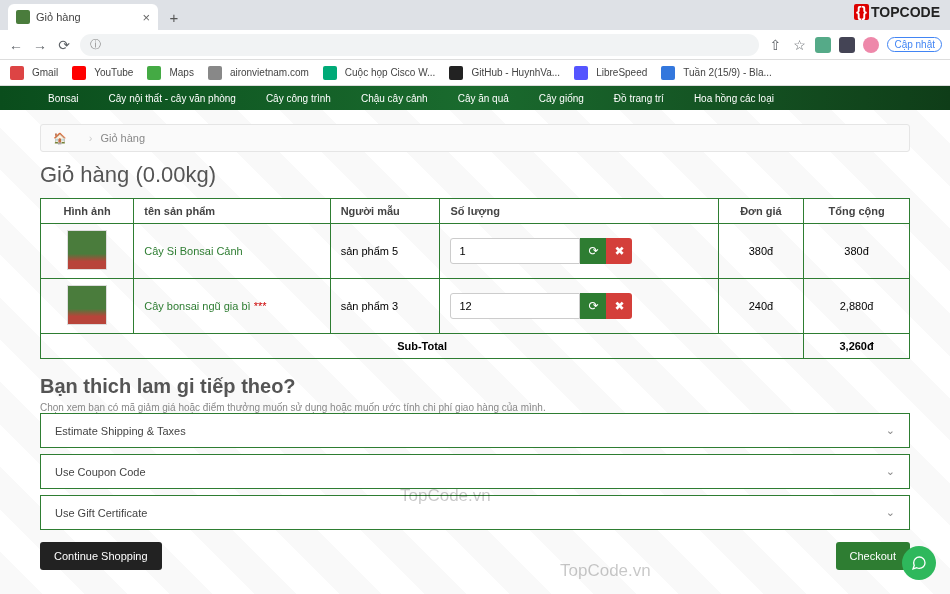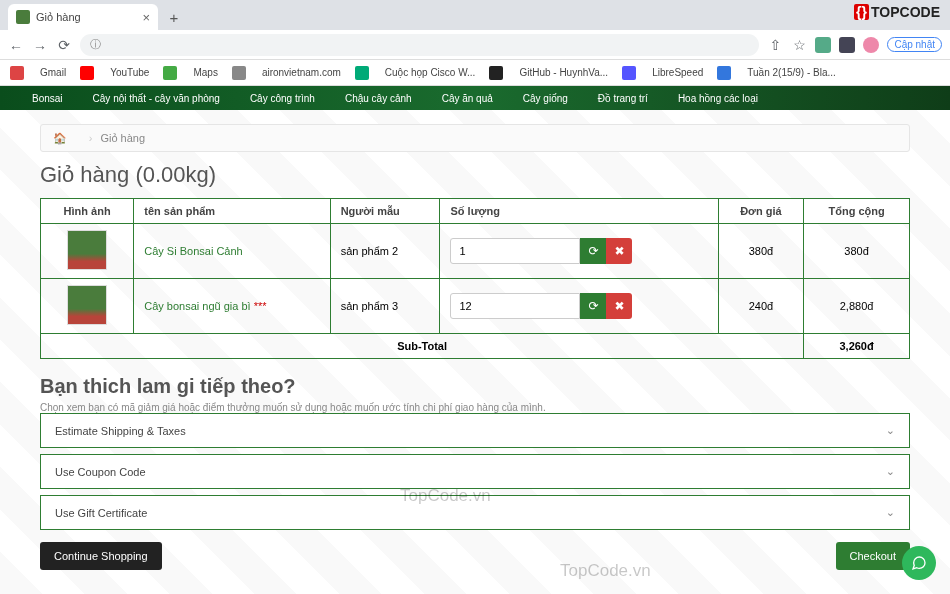--- a/index.html
+++ b/index.html
@@ -9,27 +9,27 @@
 .tab .favicon{width:14px;height:14px;background:#4a7c3c;border-radius:2px;margin-right:6px}
 .tab .close{margin-left:auto;color:#666;font-size:13px}
 .newtab{width:20px;height:20px;display:flex;align-items:center;justify-content:center;color:#555;font-size:15px;margin-left:6px;margin-bottom:3px}
 .addrbar{background:#fff;height:30px;display:flex;align-items:center;padding:0 8px;gap:8px;border-bottom:1px solid #ddd}
 .nav-ico{color:#5f6368;font-size:14px;width:16px;text-align:center}
 .url-field{flex:1;background:#f1f3f4;border-radius:13px;height:22px;display:flex;align-items:center;padding:0 10px;font-size:11px;color:#555}
 .url-field .lock{margin-right:6px;color:#888}
 .ext-ico{width:16px;height:16px;border-radius:3px;background:#888}
 .upd-btn{border:1px solid #4285f4;color:#4285f4;border-radius:10px;font-size:10px;padding:1px 6px}
 .bookmarks{background:#fff;height:26px;display:flex;align-items:center;padding:0 10px;gap:14px;font-size:10px;color:#444;border-bottom:1px solid #ddd}
-.bm{display:flex;align-items:center;gap:16px}
+.bm{display:flex;align-items:center;gap:8px}
 .bm-ico{width:14px;height:14px;border-radius:2px}
 .page{position:relative;background:#fff;height:508px;overflow:hidden}
 .page-bg{position:absolute;inset:0;background:
  repeating-linear-gradient(45deg,#eee 0 30px,#fff 30px 60px),
  repeating-linear-gradient(-45deg,#eee 0 30px,#fff 30px 60px);opacity:.35}
-.banner{position:relative;height:24px;background:linear-gradient(90deg,#0a4d1c,#1a6b2e,#0f3d18);display:flex;align-items:center;padding:0 32px;gap:30px;color:#fff;font-size:10px}
+.banner{position:relative;height:24px;background:linear-gradient(90deg,#0a4d1c,#1a6b2e,#0f3d18);display:flex;align-items:center;padding:0 48px;gap:30px;color:#fff;font-size:10px}
 .breadcrumb{position:relative;margin:14px 40px 10px;background:#fafafa;border:1px solid #e5e5e5;border-radius:3px;height:28px;display:flex;align-items:center;padding:0 12px;font-size:11px;color:#888}
 .breadcrumb .home{color:#2e7d32;margin-right:14px}
 .breadcrumb .sep{margin:0 8px;color:#ccc}
 .content{position:relative;padding:0 40px}
 .page-title{font-size:22px;color:#555;font-weight:400;margin-bottom:10px}
 table.cart{width:100%;border-collapse:collapse;border:1px solid #2e7d32}
 table.cart th,table.cart td{border:1px solid #2e7d32;padding:6px 10px;font-size:11px;vertical-align:middle}
 table.cart th{background:#fff;color:#444;font-weight:600;text-align:left}
 table.cart th.r,table.cart td.r{text-align:center}
 table.cart th.c,table.cart td.c{text-align:center}
@@ -153,21 +153,21 @@
           <th>Người mẫu</th>
           <th>Số lượng</th>
           <th class="r">Đơn giá</th>
           <th class="r">Tổng cộng</th>
         </tr>
       </thead>
       <tbody>
         <tr>
           <td class="c"><span class="thumb"></span></td>
           <td><span class="pname">Cây Si Bonsai Cảnh</span></td>
-          <td>sản phẩm 2</td>
+          <td>sản phẩm 5</td>
           <td>
             <div class="qty">
               <input value="1" style="">
               <span class="refresh">⟳</span>
               <span class="remove">✖</span>
             </div>
           </td>
           <td class="r">380đ</td>
           <td class="r">380đ</td>
         </tr>

